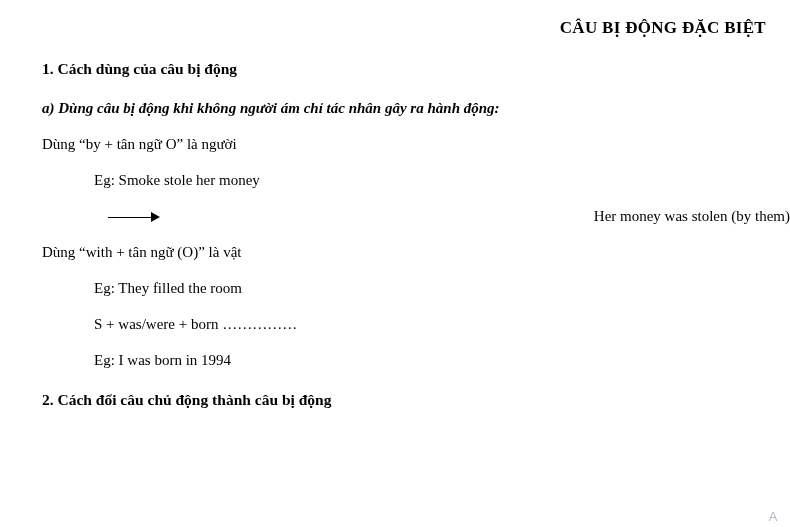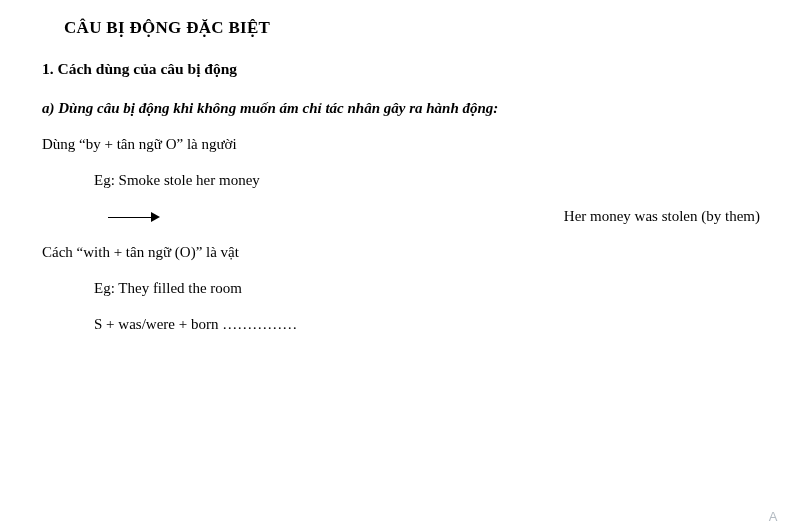--- a/index.html
+++ b/index.html
@@ -16,30 +16,29 @@
     position: relative;
   }
   .page {
     position: relative;
     width: 790px;
     height: 527px;
     box-sizing: border-box;
     padding: 0;
   }
   .doc-title {
-    text-align: left;
+    text-align: right;
     font-weight: bold;
     font-size: 17px;
     letter-spacing: 0.3px;
     margin: 18px 0 0 0;
-    padding: 0 64px;
+    padding: 0 24px;
   }
   .block {
     padding-left: 42px;
-    padding-right: 30px;
   }
   .heading-num {
     font-weight: bold;
     font-size: 15.5px;
     margin-top: 22px;
   }
   .heading-sub {
     font-weight: bold;
     font-style: italic;
     font-size: 15px;
@@ -111,40 +110,42 @@
 <body>
 
 <div class="page">
 
   <div class="doc-title">CÂU BỊ ĐỘNG ĐẶC BIỆT</div>
 
   <div class="block">
 
     <div class="heading-num">1. Cách dùng của câu bị động</div>
 
-    <div class="heading-sub">a) Dùng câu bị động khi không muốn ám chỉ tác nhân gây ra hành động:</div>
+    <div class="heading-sub">a) Dùng câu bị động khi không người ám chỉ tác nhân gây ra hành động:</div>
 
     <div class="line">Dùng  “by + tân ngữ O” là người</div>
 
     <div class="line indent-1">Eg: Smoke stole her money</div>
 
     <div class="line indent-arrow">
       <span class="arrow"></span>
       <span class="arrow-text">Her money was stolen (by them)</span>
     </div>
 
-    <div class="line">Cách “with + tân ngữ (O)” là vật</div>
+    <div class="line">Dùng “with + tân ngữ (O)” là vật</div>
 
     <div class="line indent-1">Eg: They filled the room</div>
 
 
 
     <div class="line indent-1">S + was/were + born ……………</div>
 
+    <div class="line indent-1">Eg: I was born in 1994</div>
 
+    <div class="bottom-heading">2. Cách đổi câu chủ động thành câu bị động</div>
 
   </div>
 
   <div class="side-marks">
     <div>A</div>
     <div>G</div>
   </div>
 
 </div>
 

